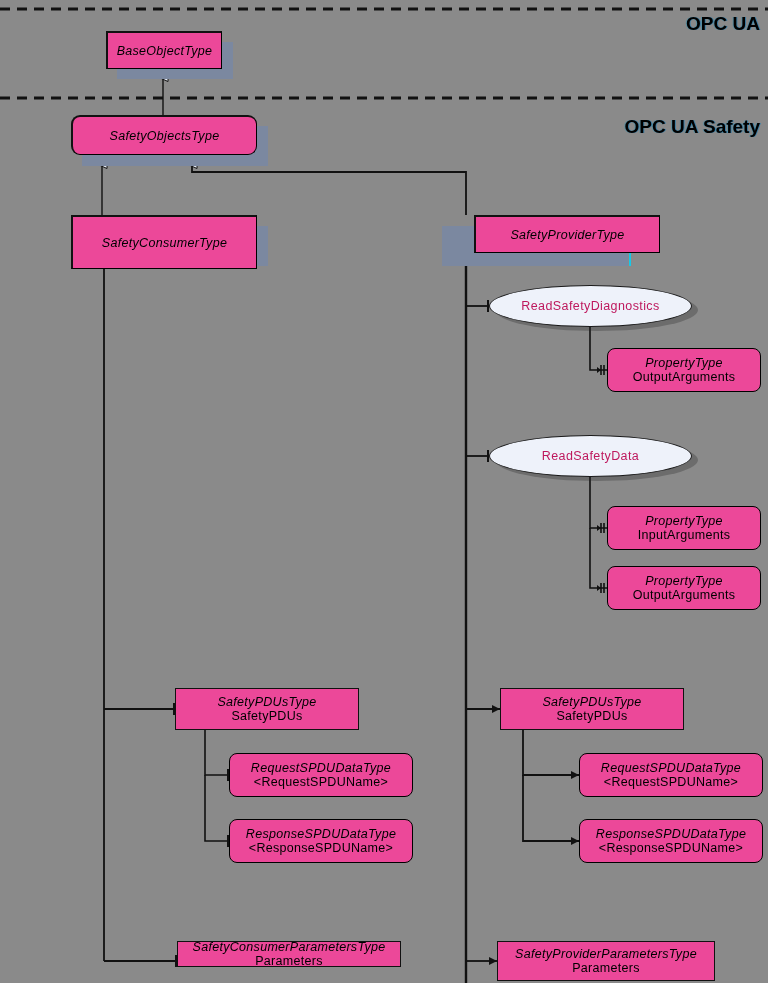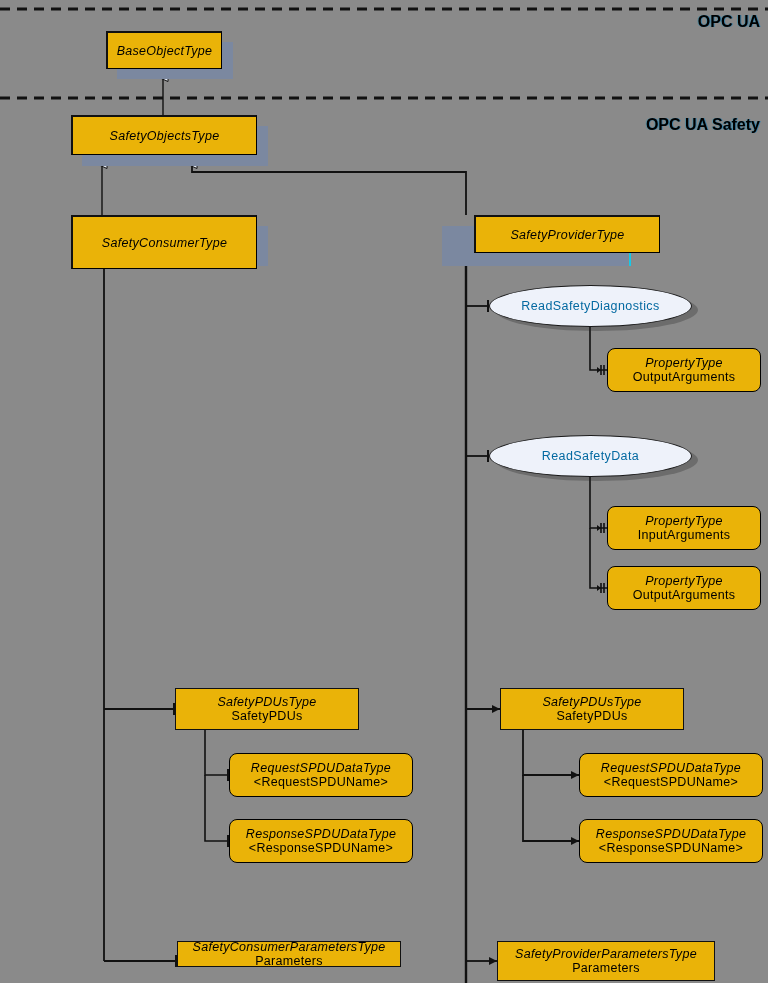--- a/index.html
+++ b/index.html
@@ -22,32 +22,32 @@
     top: 0;
     width: 768px;
     height: 983px;
     pointer-events: none;
   }
 
   
   .zone-label {
     position: absolute;
     font-family: "Liberation Sans", sans-serif;
-    font-size: 16px;
+    font-size: 19px;
     font-weight: bold;
     color: #000;
     white-space: nowrap;
     text-shadow: 1px 0 0 rgba(0,120,190,.55), -1px 0 0 rgba(0,150,200,.35);
   }
 
   
   .node {
     position: absolute;
     box-sizing: border-box;
-    background: #eab308;
+    background: #ec4899;
     border: 1px solid #000;
     display: flex;
     flex-direction: column;
     align-items: center;
     justify-content: center;
     text-align: center;
     line-height: 1.12;
     color: #000;
     z-index: 3;
   }
@@ -89,21 +89,21 @@
     position: absolute;
     box-sizing: border-box;
     background: #eef2fa;
     border: 1.5px solid #1a1a1a;
     border-radius: 50%;
     display: flex;
     align-items: center;
     justify-content: center;
     font-size: 12.5px;
     letter-spacing: .4px;
-    color: #0369a1;
+    color: #be185d;
     z-index: 3;
   }
   .ellipse-shadow {
     position: absolute;
     border-radius: 50%;
     background: rgba(40,40,40,.30);
     z-index: 2;
   }
 </style>
 </head>
@@ -171,21 +171,21 @@
   <div class="shadow" style="left:117px; top:42px;  width:116px; height:37px;"></div>
   <div class="shadow" style="left:82px;  top:126px; width:186px; height:40px;"></div>
   <div class="shadow" style="left:82px;  top:226px; width:186px; height:40px;"></div>
   <div class="shadow" style="left:442px; top:226px; width:186px; height:40px;"></div>
   <div class="accent-bar" style="left:629px; top:224px; height:42px;"></div>
 
   <div class="node objtype" style="left:106px; top:31px; width:116px; height:38px;">
     <span class="t-type">BaseObjectType</span>
   </div>
 
-  <div class="node objtype" style="left:71px; top:115px; width:186px; height:40px;">
+  <div class="node objtype" style="left:71px; top:115px; width:186px; height:40px;border-radius:9px;">
     <span class="t-type">SafetyObjectsType</span>
   </div>
 
   <div class="node objtype" style="left:71px; top:215px; width:186px; height:54px;">
     <span class="t-type">SafetyConsumerType</span>
   </div>
 
   <div class="node objtype" style="left:432px; top:215px; width:186px; height:38px;margin-left:42px;">
     <span class="t-type">SafetyProviderType</span>
   </div>

